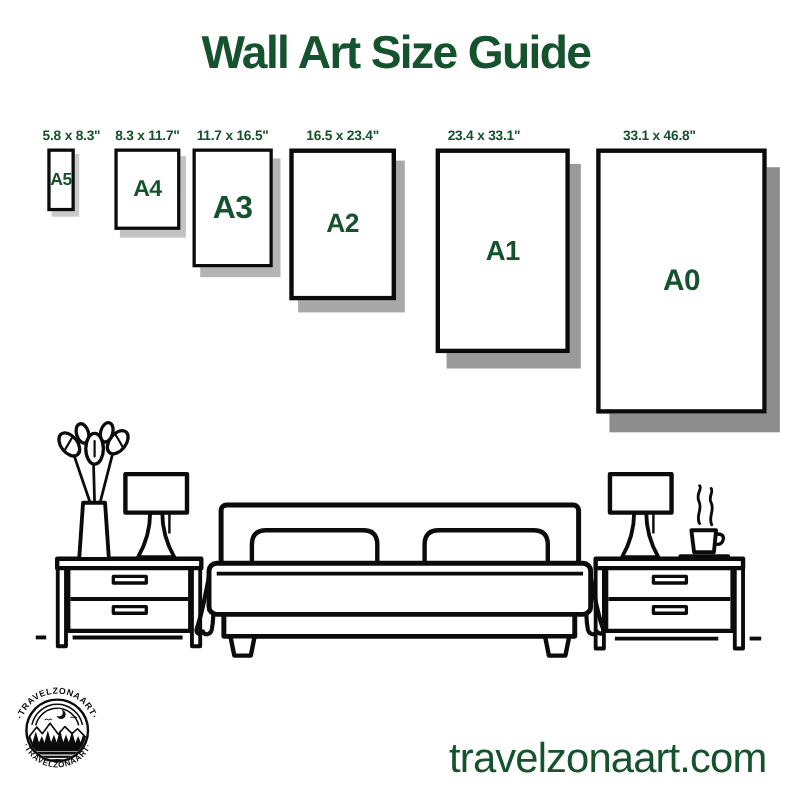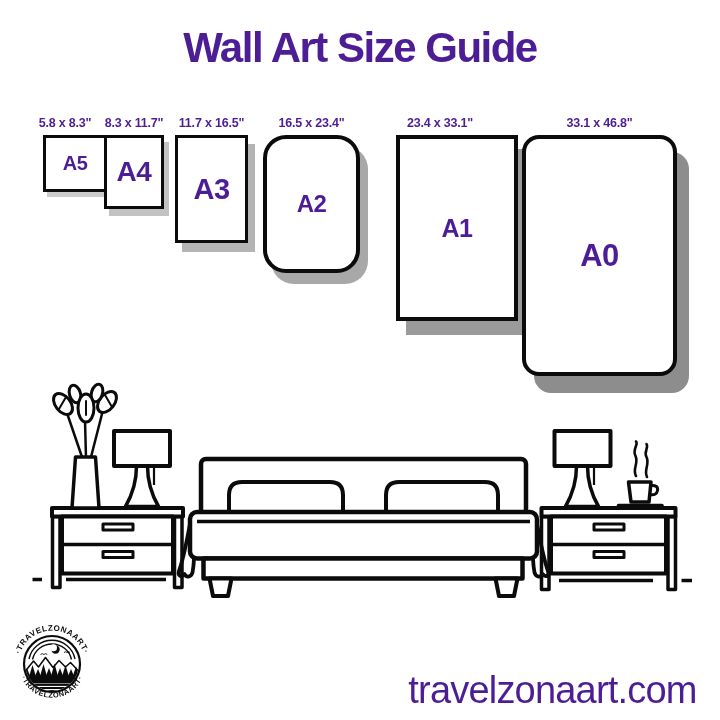--- a/index.html
+++ b/index.html
@@ -1,17 +1,17 @@
 <!DOCTYPE html>
 <html><head>
 <meta charset="utf-8">
 <style>
   html,body{margin:0;padding:0;width:720px;height:720px;background:#fff;overflow:hidden}
   .page{position:relative;width:720px;height:720px;background:#fff;
-        font-family:"Liberation Sans",sans-serif;color:#4c1d95}
+        font-family:"Liberation Sans",sans-serif;color:#14532d}
   .title{position:absolute;top:27px;left:0;width:720px;margin:0;text-align:center;
          font-size:42px;font-weight:700;letter-spacing:-1.5px;line-height:1}
   .frames-row{position:absolute;left:0;top:0;width:720px;height:400px}
   .frame{position:absolute;box-sizing:border-box;background:#fff;border-style:solid;
          border-color:#0b0b0b;display:flex;align-items:center;justify-content:center;
          font-weight:700;letter-spacing:-0.5px}
   .frame-label{position:absolute;transform:translateX(-50%);white-space:nowrap;
          font-size:12.5px;font-weight:700;letter-spacing:-0.2px;line-height:1}
   .scene{position:absolute;left:0;top:0;width:720px;height:720px}
   .badge{position:absolute;left:12px;top:624px;width:80px;height:80px}
@@ -21,31 +21,31 @@
 </style>
 </head>
 <body>
 
 <div class="page">
 
   <h1 class="title">Wall Art Size Guide</h1>
 
   <div class="frames-row">
       <div class="frame-label" style="left: 65px; top: 117px;">5.8 x 8.3"</div>
-      <div class="frame" style="left: 43px; top: 135px; width: 64px; height: 57px; border-width: 3px; box-shadow: rgb(203, 203, 203) 4px 5px 0px; font-size: 20px;">A5</div>
+      <div class="frame" style="left: 43px; top: 135px; width: 25px; height: 57px; border-width: 3px; box-shadow: rgb(203, 203, 203) 4px 5px 0px; font-size: 16px;">A5</div>
       <div class="frame-label" style="left: 134px; top: 117px;">8.3 x 11.7"</div>
-      <div class="frame" style="left: 104px; top: 135px; width: 60px; height: 74px; border-width: 3px; box-shadow: rgb(194, 194, 194) 5px 7px 0px; font-size: 28px;">A4</div>
+      <div class="frame" style="left: 104px; top: 135px; width: 60px; height: 74px; border-width: 3px; box-shadow: rgb(194, 194, 194) 5px 7px 0px; font-size: 21px;">A4</div>
       <div class="frame-label" style="left: 211.5px; top: 117px;">11.7 x 16.5"</div>
       <div class="frame" style="left: 175px; top: 135px; width: 73px; height: 108px; border-width: 3px; box-shadow: rgb(180, 180, 180) 7px 9px 0px; font-size: 29px;">A3</div>
       <div class="frame-label" style="left: 311.5px; top: 117px;">16.5 x 23.4"</div>
-      <div class="frame" style="left: 263px; top: 135px; width: 97px; height: 138px; border-width: 4px; box-shadow: rgb(168, 168, 168) 8px 11px 0px; font-size: 24px; border-radius: 23px;">A2</div>
+      <div class="frame" style="left: 263px; top: 135px; width: 97px; height: 138px; border-width: 4px; box-shadow: rgb(168, 168, 168) 8px 11px 0px; font-size: 24px;">A2</div>
       <div class="frame-label" style="left: 440px; top: 117px;">23.4 x 33.1"</div>
       <div class="frame" style="left: 396px; top: 135px; width: 122px; height: 186px; border-width: 4px; box-shadow: rgb(154, 154, 154) 10px 14px 0px; font-size: 25px;">A1</div>
       <div class="frame-label" style="left: 599.5px; top: 117px;">33.1 x 46.8"</div>
-      <div class="frame" style="left: 522px; top: 135px; width: 155px; height: 241px; border-width: 4px; box-shadow: rgb(141, 141, 141) 12px 17px 0px; font-size: 31px; border-radius: 17px;">A0</div>
+      <div class="frame" style="left: 542px; top: 135px; width: 155px; height: 241px; border-width: 4px; box-shadow: rgb(141, 141, 141) 12px 17px 0px; font-size: 27px;">A0</div>
     </div>
 
   <svg class="scene" viewBox="0 0 720 720" fill="none" stroke="#0b0b0b" stroke-linejoin="round">
 
     <g stroke-width="4">
       <rect x="52.5" y="516.5" width="7.5" height="71" fill="#fff" stroke-width="3.5"></rect>
       <rect x="174.5" y="516.5" width="7.5" height="71" fill="#fff" stroke-width="3.5"></rect>
       <rect x="52" y="508" width="131" height="8.5" fill="#fff"></rect>
       <rect x="62" y="516.5" width="111" height="57" fill="#fff"></rect>
       <line x1="64" y1="544.5" x2="171" y2="544.5" stroke-width="3.5"></line>

